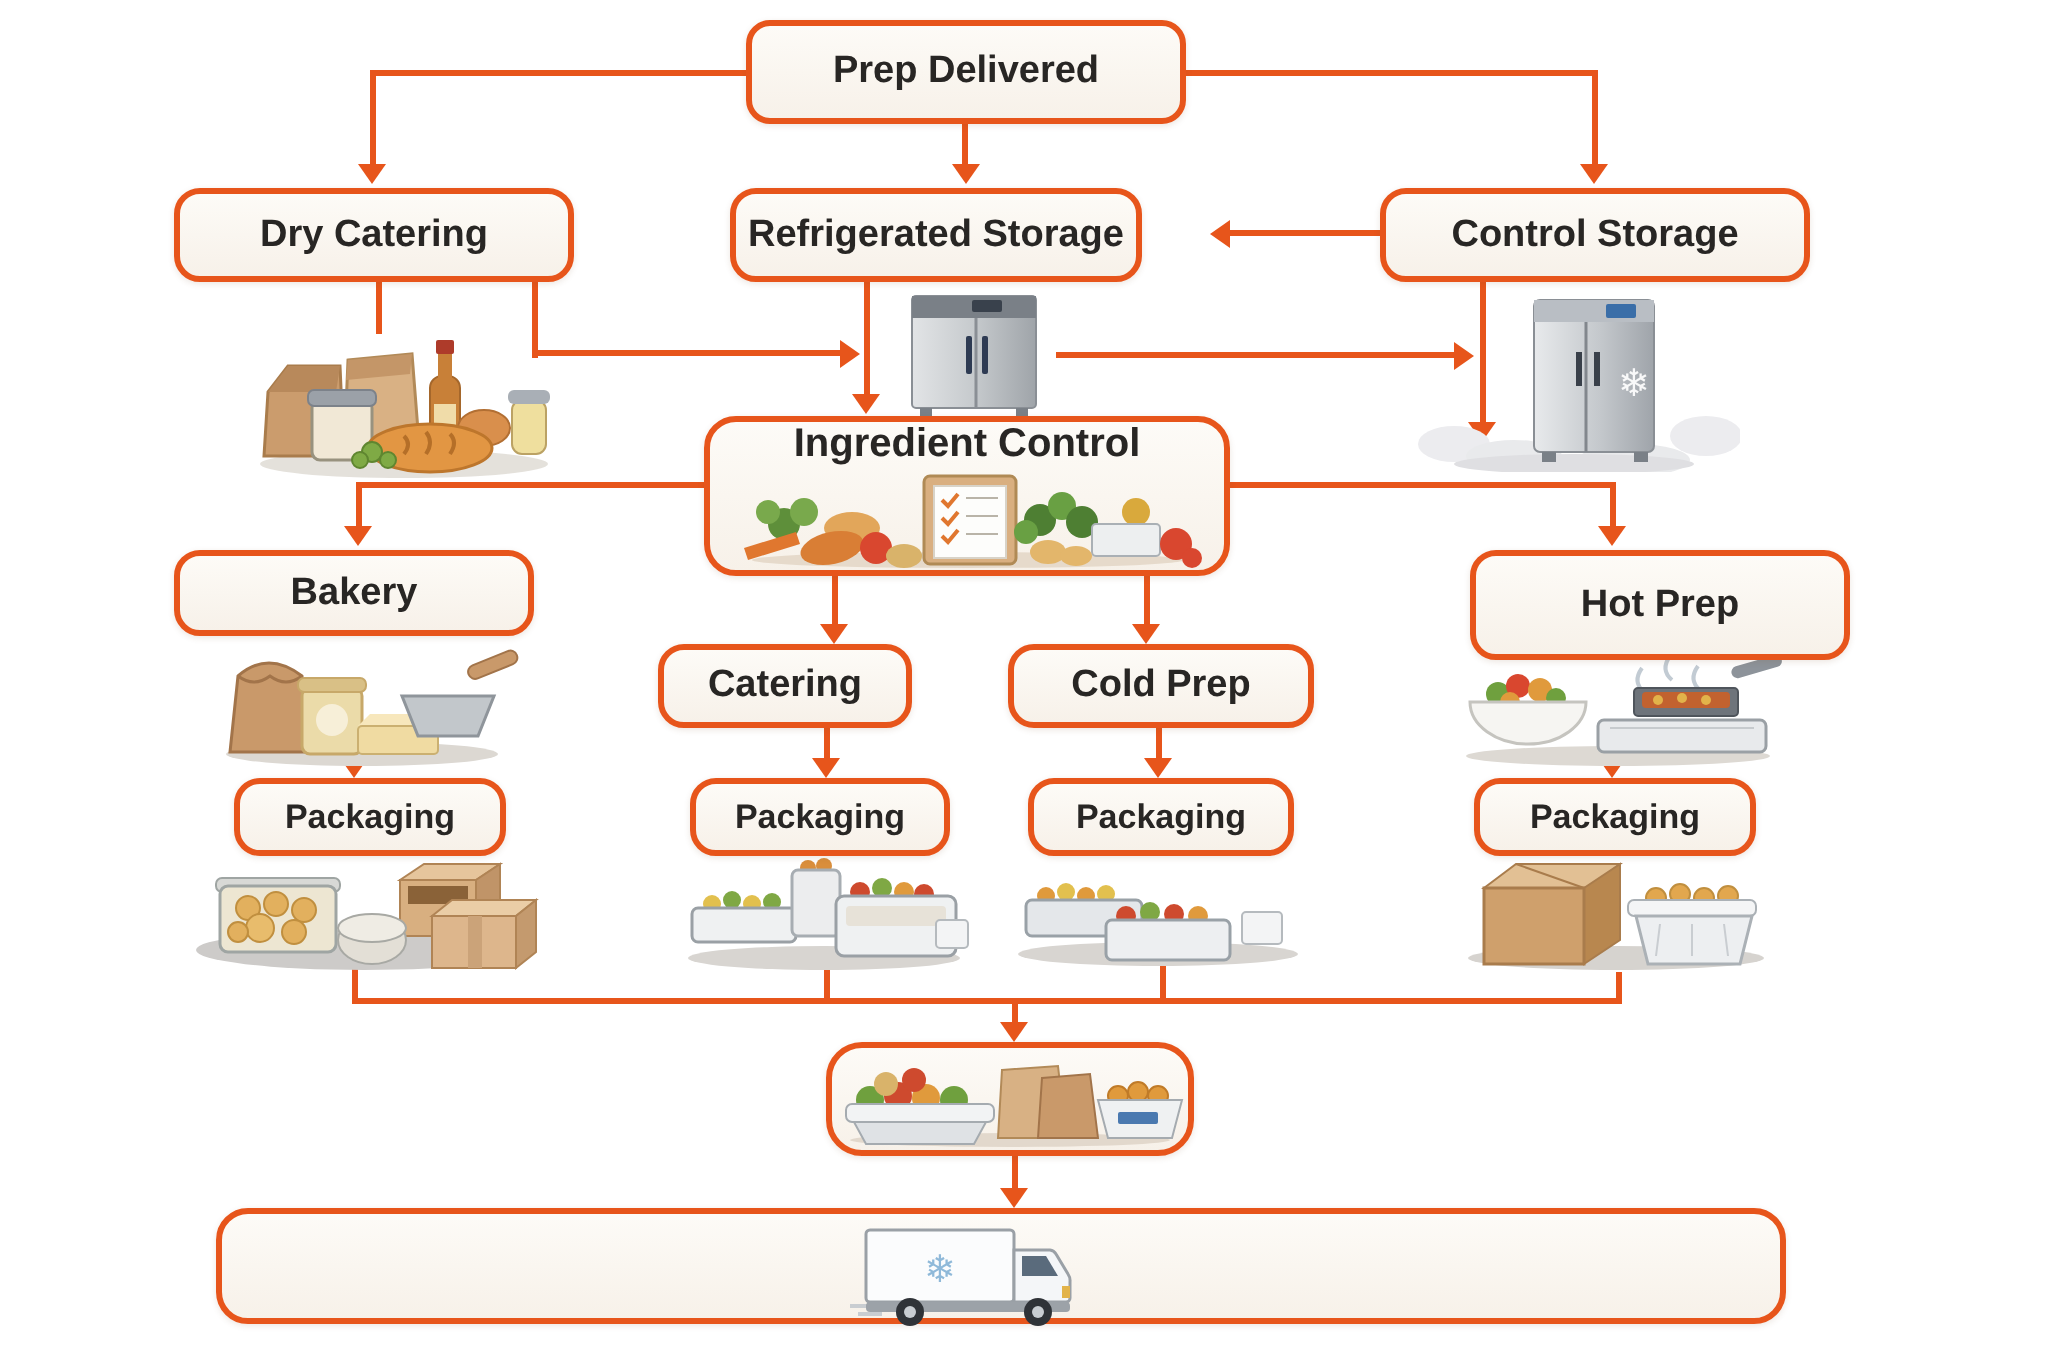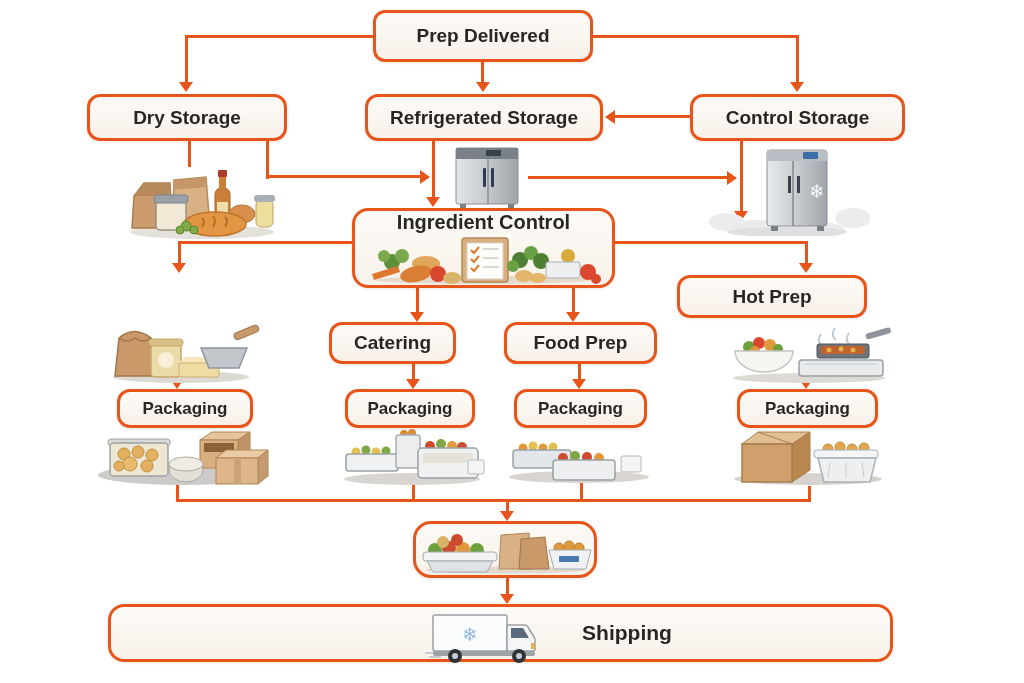--- a/index.html
+++ b/index.html
@@ -279,24 +279,24 @@
         <line x1="118" y1="34" x2="118" y2="50" stroke="#C9CDD1"></line>
         <line x1="134" y1="34" x2="136" y2="50" stroke="#C9CDD1"></line>
     </svg>
   </div>
 
   <div class="node" style="left:373px;top:10px;width:220px;height:52px;border-radius:12px">
     <span>Prep Delivered</span>
   </div>
 
   <div class="node" style="left:87px;top:94px;width:200px;height:47px">
-    <span>Dry Storage</span>
-  </div>
-
-  <div class="node" style="left:365px;top:94px;width:238px;height:47px">
+    <span>Dry Catering</span>
+  </div>
+
+  <div class="node" style="left:365px;top:94px;width:206px;height:47px">
     <span>Refrigerated Storage</span>
   </div>
 
   <div class="node" style="left:690px;top:94px;width:215px;height:47px">
     <span>Control Storage</span>
   </div>
 
   <div class="node col" style="left:352px;top:208px;width:263px;height:80px;font-size:20px;border-radius:16px">
     <span style="margin-top:0">Ingredient Control</span>
     <div style="position:absolute;bottom:1px;left:50%;transform:translateX(-50%)">
@@ -323,31 +323,34 @@
         <circle cx="204" cy="20" r="7" fill="#D9A93C"></circle>
         <rect x="182" y="26" width="34" height="16" rx="2" fill="#EDEFF0" stroke="#AAB0B5"></rect>
         <ellipse cx="160" cy="40" rx="9" ry="6" fill="#E3B66B"></ellipse>
           <ellipse cx="174" cy="42" rx="8" ry="5" fill="#E3B66B"></ellipse>
         <circle cx="224" cy="36" r="8" fill="#D9472F"></circle>
           <circle cx="232" cy="43" r="5" fill="#D9472F"></circle>
       </svg>
     </div>
   </div>
 
-
-  <div class="node" style="left:677px;top:275px;width:190px;height:43px">
+  <div class="node" style="left:87px;top:275px;width:180px;height:43px">
+    <span>Bakery</span>
+  </div>
+
+  <div class="node" style="left:735px;top:275px;width:190px;height:55px">
     <span>Hot Prep</span>
   </div>
 
   <div class="node" style="left:329px;top:322px;width:127px;height:42px">
     <span>Catering</span>
   </div>
 
   <div class="node" style="left:504px;top:322px;width:153px;height:42px">
-    <span>Food Prep</span>
+    <span>Cold Prep</span>
   </div>
 
   <div class="node small" style="left:117px;top:389px;width:136px;height:39px">
     <span>Packaging</span>
   </div>
   <div class="node small" style="left:345px;top:389px;width:130px;height:39px">
     <span>Packaging</span>
   </div>
   <div class="node small" style="left:514px;top:389px;width:133px;height:39px">
     <span>Packaging</span>
@@ -388,16 +391,15 @@
         <path d="M84,14 h18 a4,4 0 0 1 3,2 l6,10 a6,6 0 0 1 1,4 v8 a2,2 0 0 1 -2,2 h-26 z" fill="#F4F6F8" stroke="#9AA0A6" stroke-width="1.5"></path>
         <path d="M88,17 h12 l6,10 h-18 z" fill="#5A6B7C"></path>
         <rect x="10" y="40" width="102" height="5" rx="2" fill="#9CA2A8"></rect>
         <rect x="108" y="32" width="4" height="6" fill="#E2B34A"></rect>
         <circle cx="32" cy="45" r="7" fill="#2F3338"></circle>
           <circle cx="32" cy="45" r="3" fill="#C8CDD2"></circle>
         <circle cx="96" cy="45" r="7" fill="#2F3338"></circle>
           <circle cx="96" cy="45" r="3" fill="#C8CDD2"></circle>
       </svg>
     </div>
-    <span style="position:absolute;left:416px;width:200px;text-align:center">Shipping</span>
   </div>
 
 </div>
 
 </body></html>

